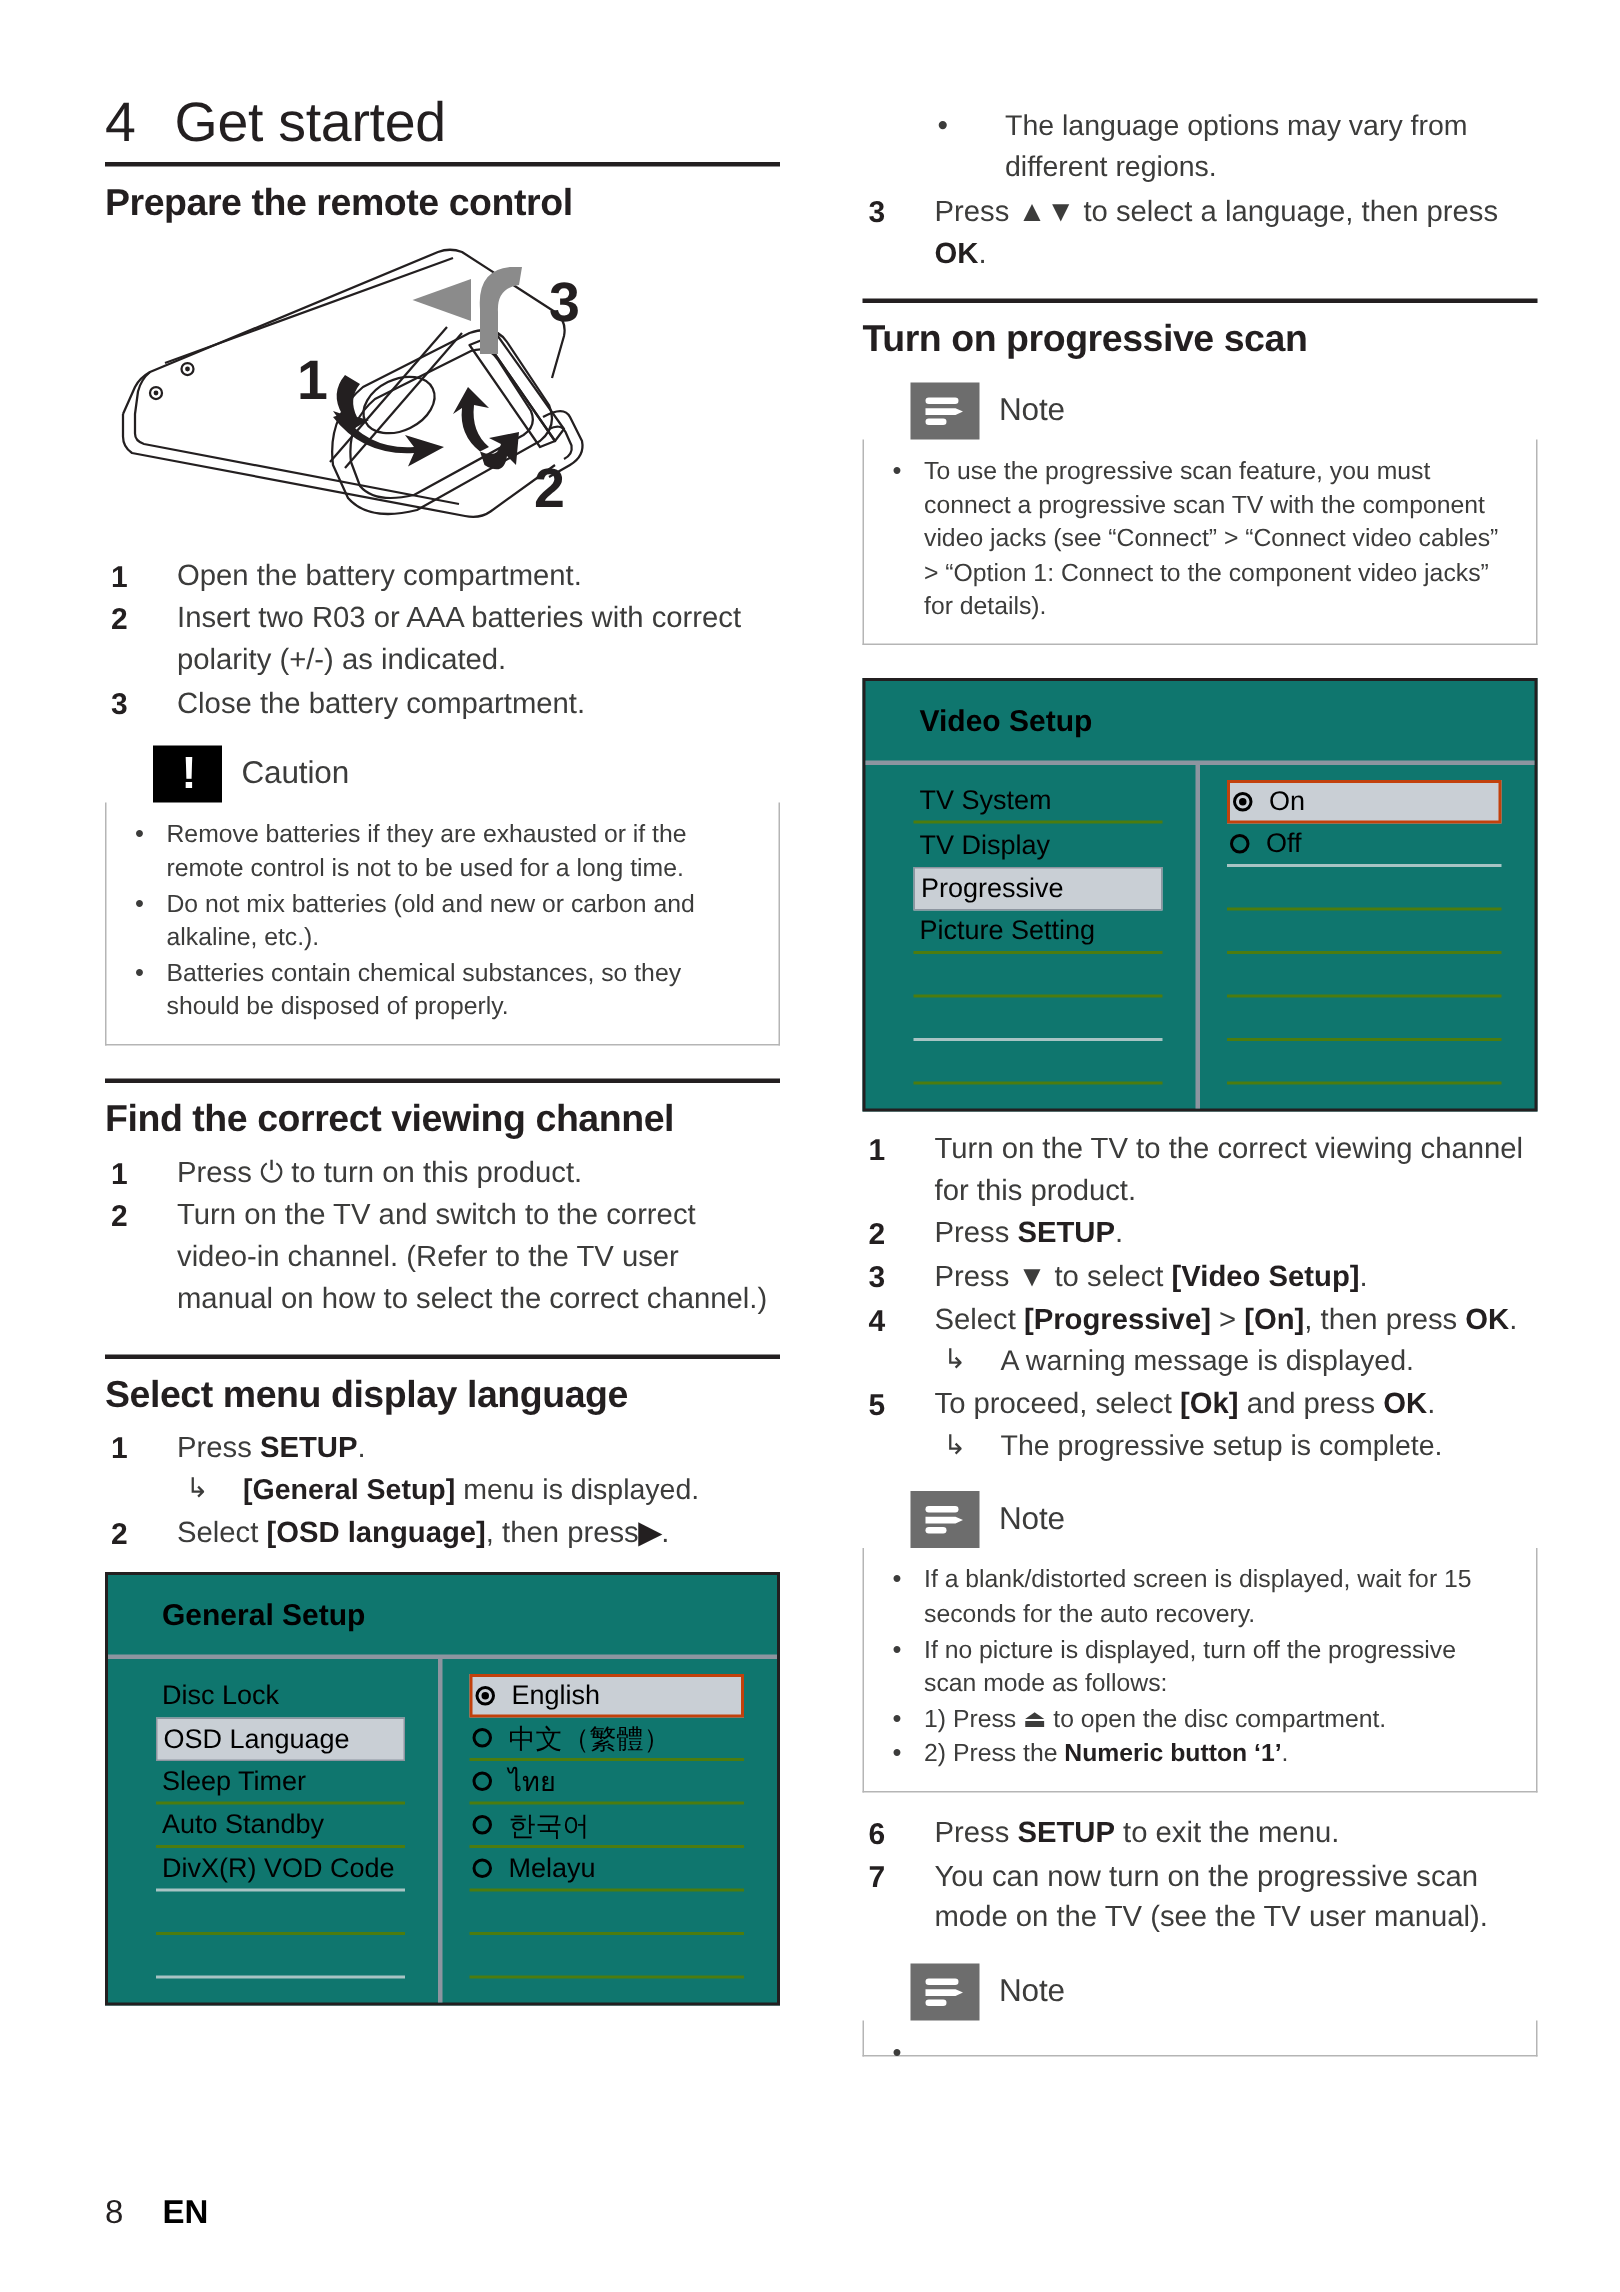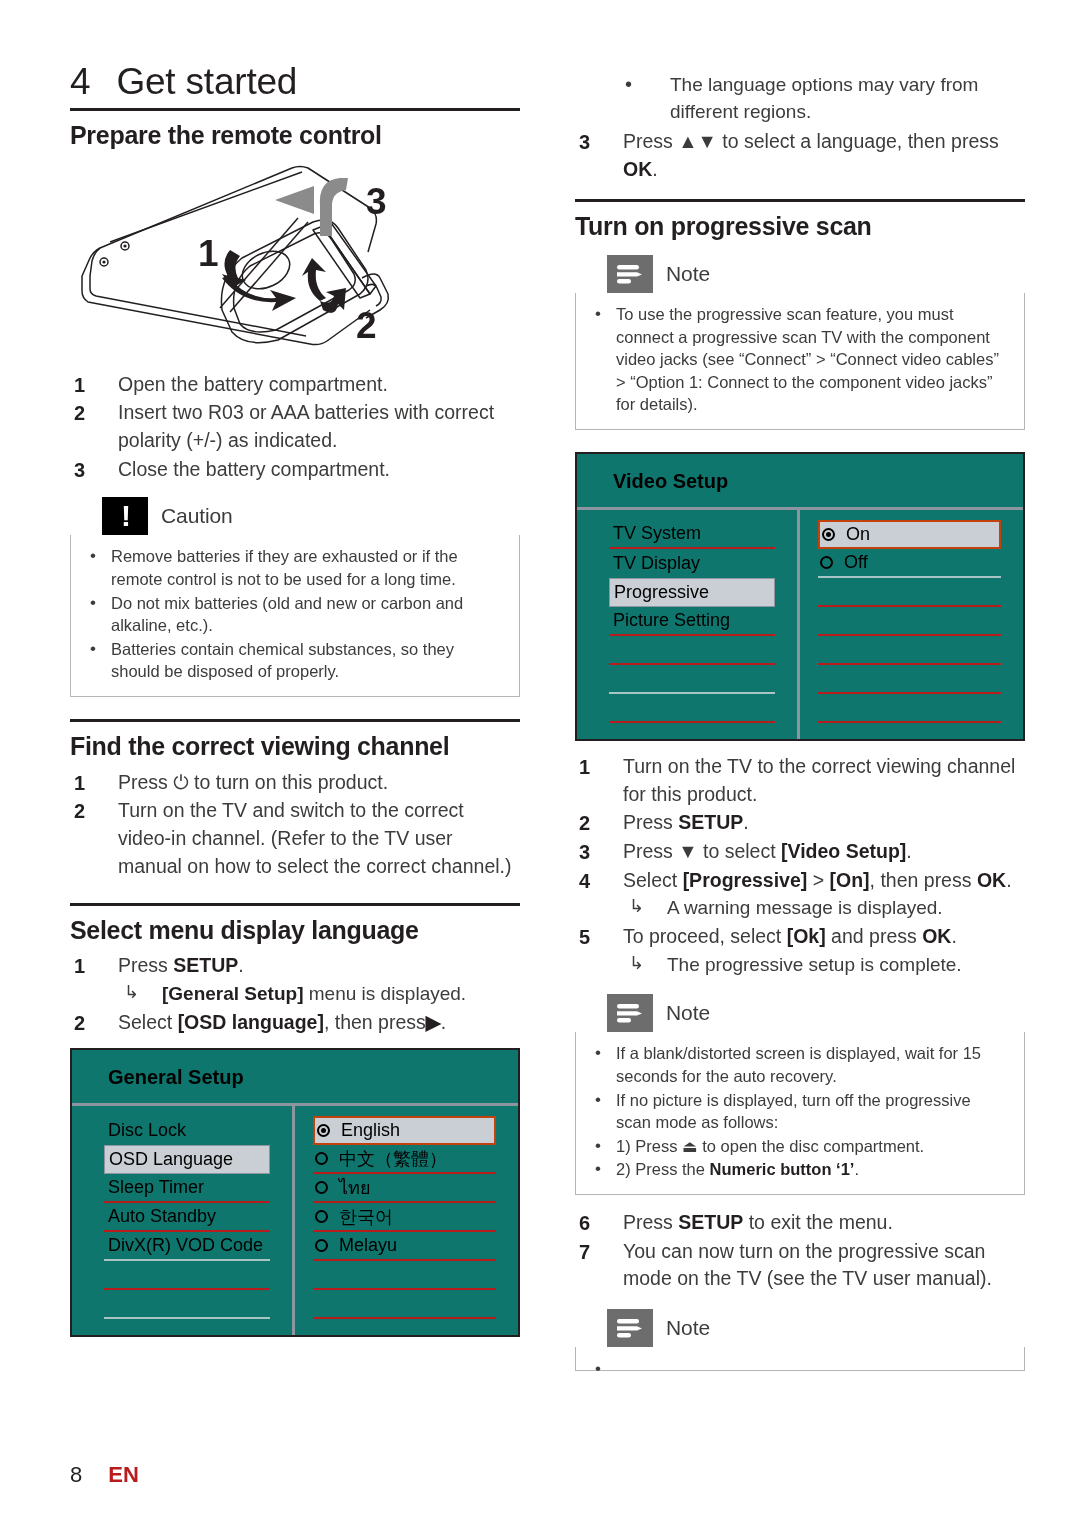--- a/index.html
+++ b/index.html
@@ -188,21 +188,21 @@
     height: 29px;
     display: flex;
     align-items: center;
     font-size: 18px;
     color: #000000;
     box-sizing: border-box;
     position: relative;
   }
   .osd-pane.left .osd-row  { margin: 0 22px 0 32px; padding-left: 4px; }
   .osd-pane.right .osd-row { margin: 0 22px 0 18px; padding-left: 2px; }
-  .osd-row.div { border-bottom: 2px solid #b91c1c; }
+  .osd-row.div { border-bottom: 2px solid #4d7c0f; }
   .osd-row.div-teal { border-bottom: 2px solid #a8c4c4; }
   .osd-row.sel-left {
     background: #c9cfd5;
     border: 1px solid #8d95a0;
     padding-left: 5px;
   }
   .osd-row.sel-right {
     background: #c9cfd5;
     border: 2px solid #c2410c;
     padding-left: 1px;
@@ -230,21 +230,21 @@
   
   .footer {
     position: absolute;
     left: 70px;
     bottom: 40px;
     display: flex;
     align-items: baseline;
     gap: 26px;
   }
   .footer .pg { font-size: 22px; color: #231f20; }
-  .footer .lang { font-size: 22px; font-weight: bold; color: #b91c1c; }
+  .footer .lang { font-size: 22px; font-weight: bold; color: #000000; }
 
   
   .remote-wrap { margin: 4px 0 8px 0; height: 205px; position: relative; }
 </style>
 </head>
 <body>
 
 <div class="page">
 
   <div class="col col-left">

